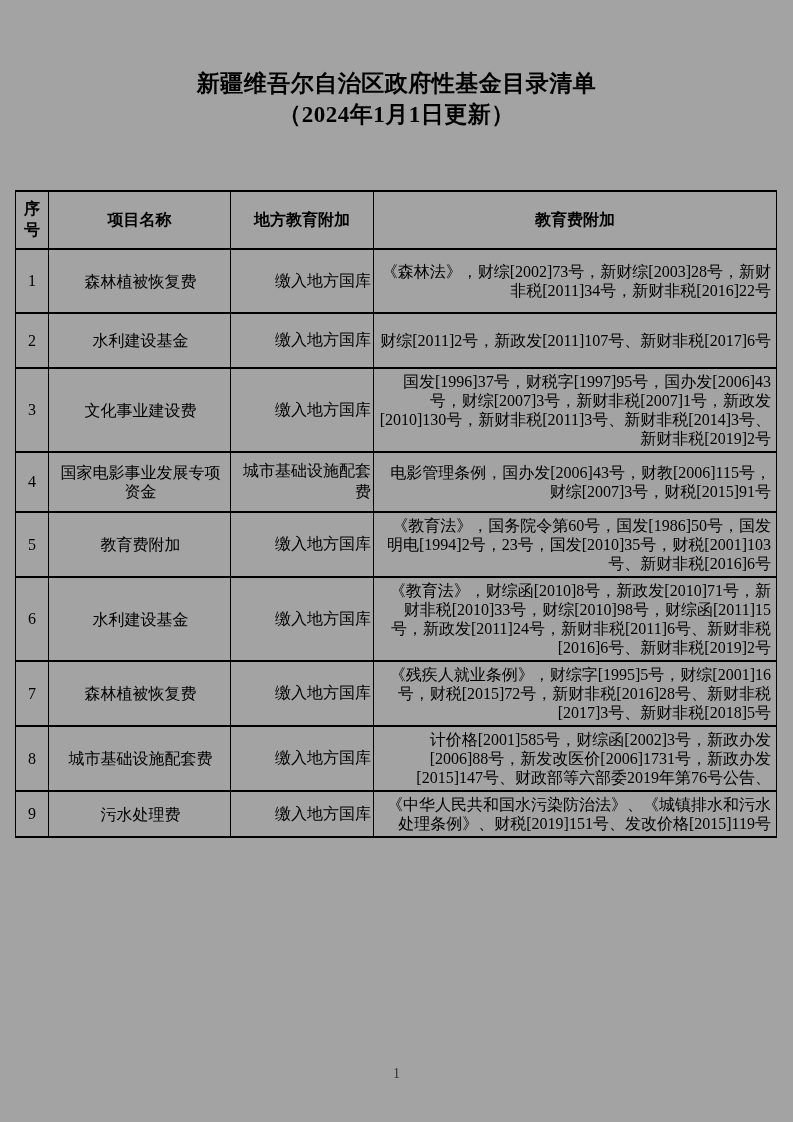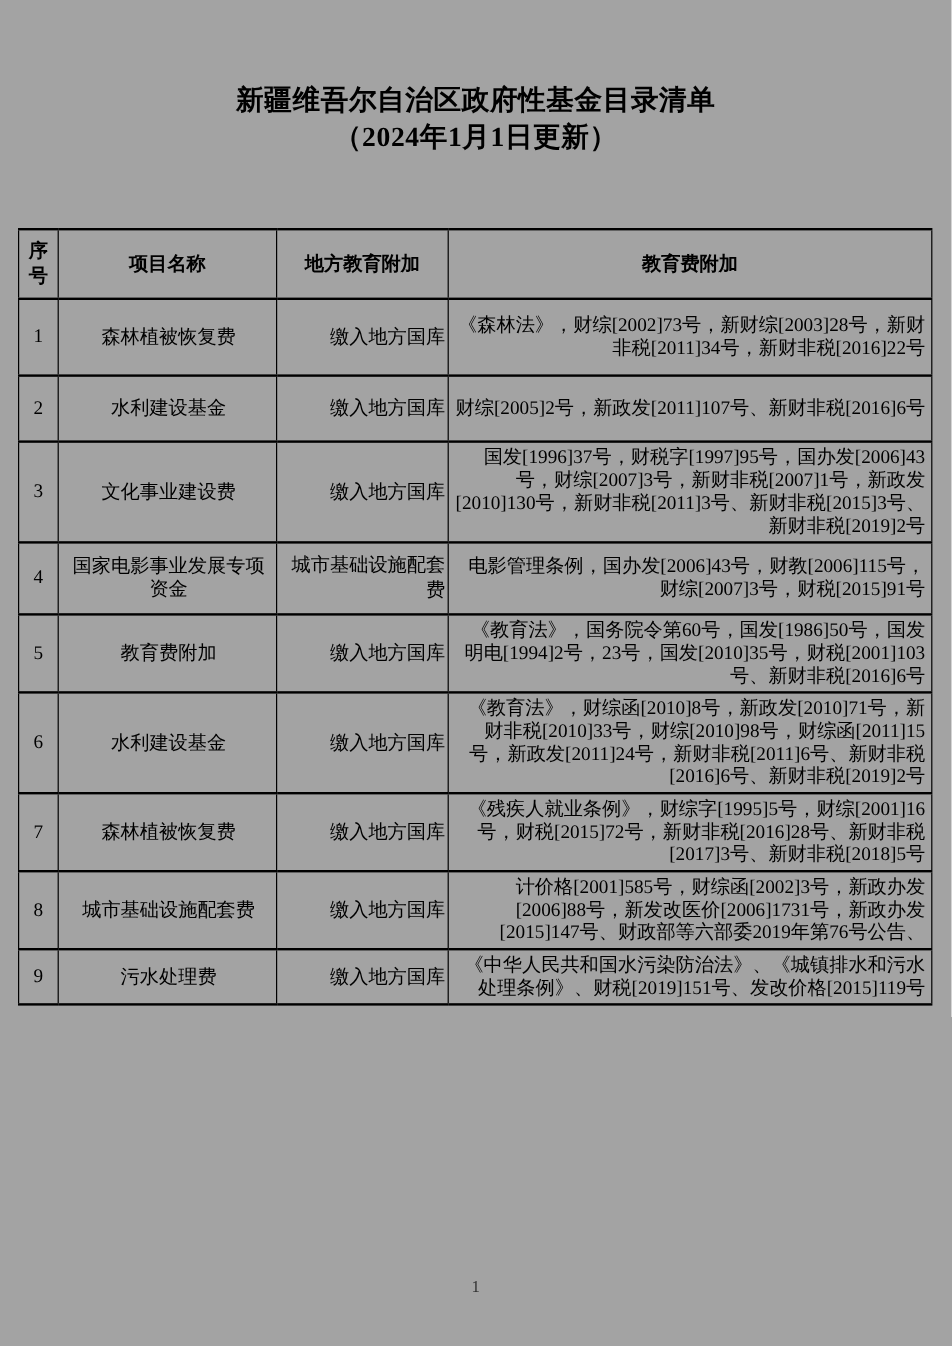--- a/index.html
+++ b/index.html
@@ -109,27 +109,27 @@
       <tr style="height:64px">
         <td class="cell-no">1</td>
         <td class="cell-name">森林植被恢复费</td>
         <td class="cell-mgmt">缴入地方国库</td>
         <td class="cell-policy">《森林法》，财综[2002]73号，新财综[2003]28号，新财非税[2011]34号，新财非税[2016]22号</td>
       </tr>
       <tr style="height:55px">
         <td class="cell-no">2</td>
         <td class="cell-name">水利建设基金</td>
         <td class="cell-mgmt">缴入地方国库</td>
-        <td class="cell-policy">财综[2005]2号，新政发[2011]107号、新财非税[2016]6号</td>
+        <td class="cell-policy">财综[2011]2号，新政发[2011]107号、新财非税[2017]6号</td>
       </tr>
       <tr style="height:61px">
         <td class="cell-no">3</td>
         <td class="cell-name">文化事业建设费</td>
         <td class="cell-mgmt">缴入地方国库</td>
-        <td class="cell-policy"> 国发[1996]37号，财税字[1997]95号，国办发[2006]43号，财综[2007]3号，新财非税[2007]1号，新政发[2010]130号，新财非税[2011]3号、新财非税[2015]3号、新财非税[2019]2号</td>
+        <td class="cell-policy"> 国发[1996]37号，财税字[1997]95号，国办发[2006]43号，财综[2007]3号，新财非税[2007]1号，新政发[2010]130号，新财非税[2011]3号、新财非税[2014]3号、新财非税[2019]2号</td>
       </tr>
       <tr style="height:60px">
         <td class="cell-no">4</td>
         <td class="cell-name">国家电影事业发展专项资金</td>
         <td class="cell-mgmt">城市基础设施配套费</td>
         <td class="cell-policy">电影管理条例，国办发[2006]43号，财教[2006]115号，财综[2007]3号，财税[2015]91号</td>
       </tr>
       <tr style="height:61px">
         <td class="cell-no">5</td>
         <td class="cell-name">教育费附加</td>

